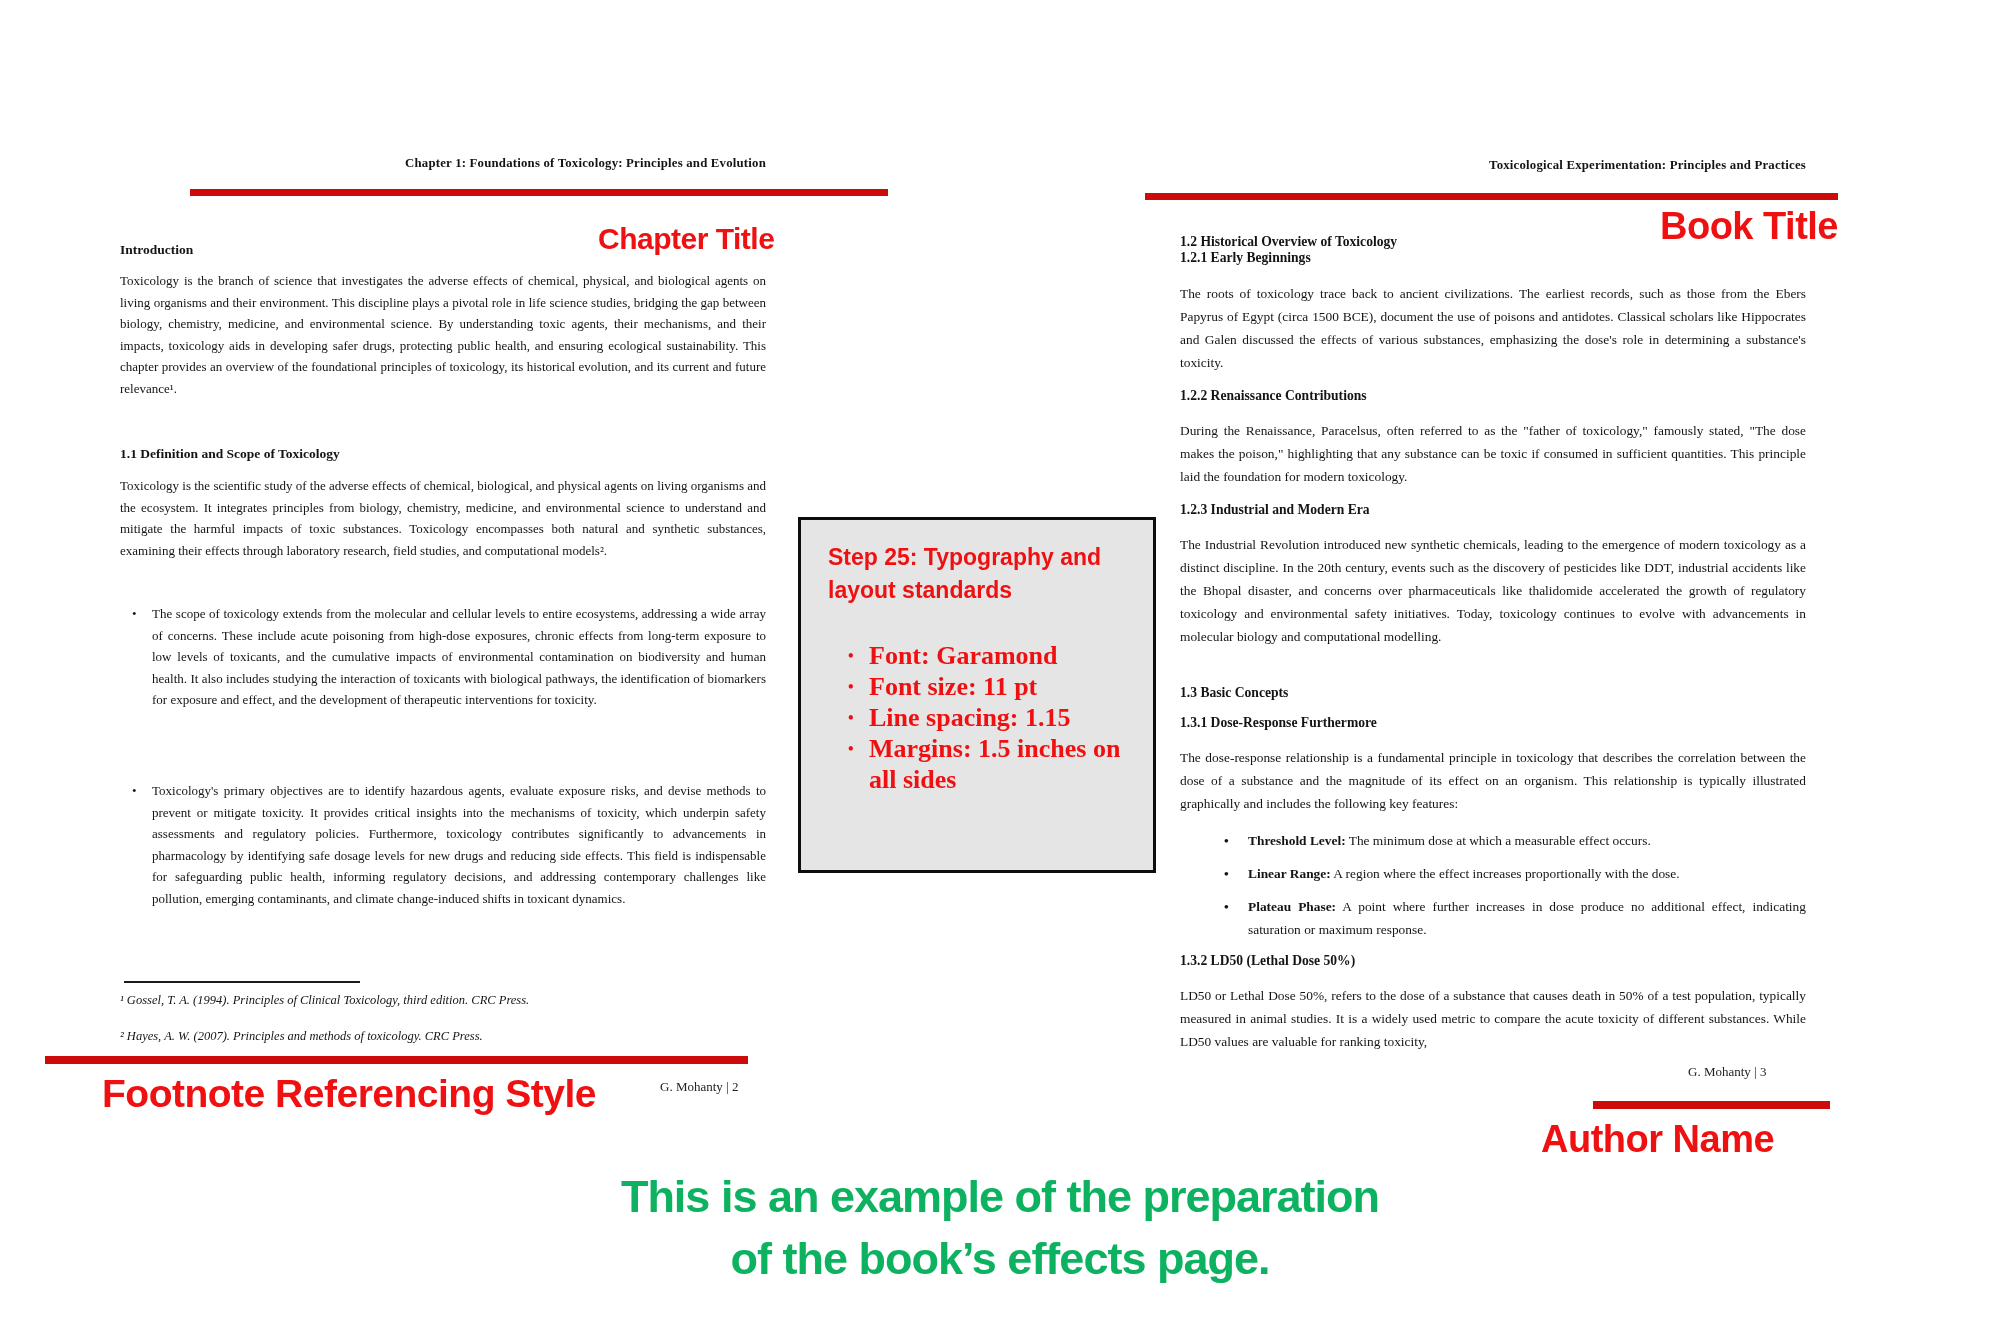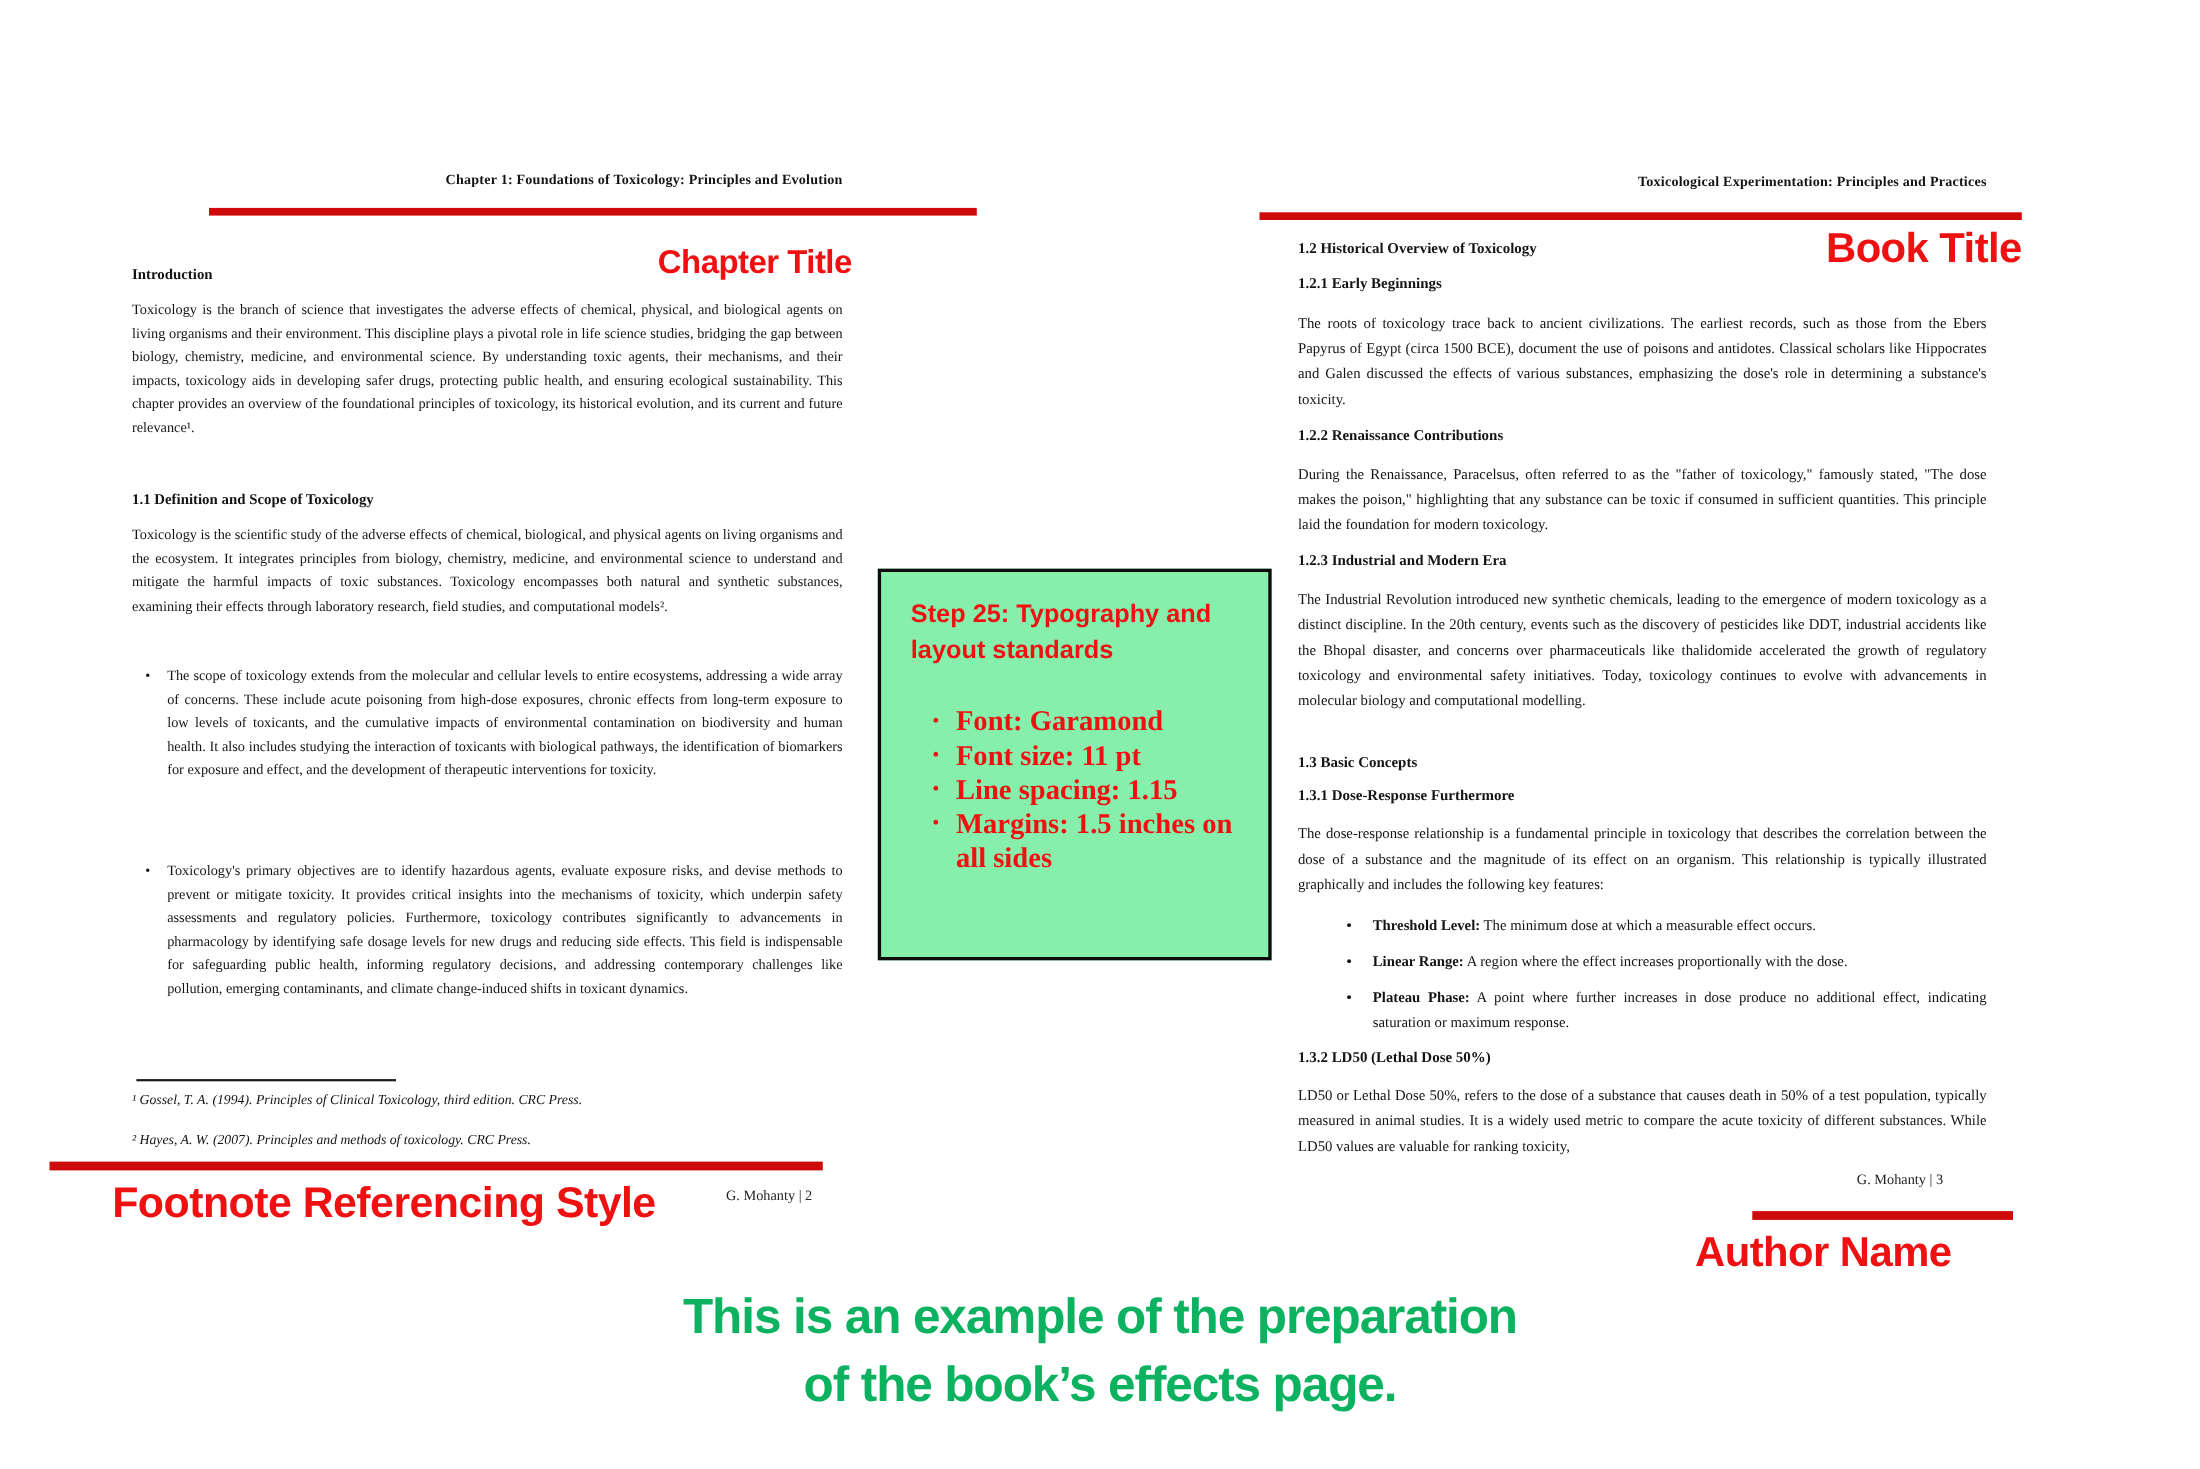--- a/index.html
+++ b/index.html
@@ -25,21 +25,21 @@
   .bullet-l .dot{position:absolute;left:0;top:0;}
   .bullet-r{position:absolute;left:44px;right:0;padding-left:24px;font-size:13.4px;line-height:23px;text-align:justify;}
   .bullet-r .dot{position:absolute;left:0;top:0;font-weight:bold;}
   .lead{font-weight:bold;}
 
   .fn-sep{position:absolute;left:4px;width:236px;border-top:2px solid #1a1a1a;}
   .fn{position:absolute;width:100%;font-size:12.5px;line-height:16px;font-style:italic;}
   .pageno{position:absolute;font-size:13px;color:#222;}
 
   
-  .spec-box{position:absolute;left:798px;top:517px;width:352px;height:350px;border:3px solid #0d0d0d;background:#86efac;}
+  .spec-box{position:absolute;left:798px;top:517px;width:352px;height:350px;border:3px solid #0d0d0d;background:#e5e5e5;}
   .spec-title{position:absolute;left:27px;top:21px;width:292px;font-family:"Liberation Sans","DejaVu Sans",sans-serif;
               font-weight:bold;font-size:23px;line-height:33px;color:#ef1112;}
   .spec-list{position:absolute;left:47px;top:120px;width:288px;margin:0;padding:0;list-style:none;}
   .spec-list li{position:relative;padding-left:21px;font-family:Liberation Serif, serif;
                 font-weight:bold;font-size:26px;line-height:31px;color:#ef1112;}
   .spec-list li::before{content:"•";position:absolute;left:0;top:0;font-size:16px;}
 
   
   .annot{position:absolute;font-family:"Liberation Sans","DejaVu Sans",sans-serif;font-weight:bold;
          color:#ef1112;letter-spacing:-0.5px;white-space:nowrap;}
@@ -72,21 +72,21 @@
     <div class="fn" style="top:992px">¹ Gossel, T. A. (1994). Principles of Clinical Toxicology, third edition. CRC Press.</div>
     <div class="fn" style="top:1028px">² Hayes, A. W. (2007). Principles and methods of toxicology. CRC Press.</div>
   </div>
 
   <div class="rule" style="left:190px;top:189px;width:698px;height:7px"></div>
   <div class="rule" style="left:45px;top:1056px;width:703px;height:8px"></div>
   <div class="pageno abs" style="left:660px;top:1079px">G. Mohanty | 2</div>
 
   <div class="col right-col">
     <div class="page-header" style="top:158px">Toxicological Experimentation: Principles and Practices</div>
-    <div class="h rh" style="top:218px">1.2 Historical Overview of Toxicology</div>
+    <div class="h rh" style="top:234px">1.2 Historical Overview of Toxicology</div>
     <div class="h rh" style="top:250px">1.2.1 Early Beginnings</div>
     <div class="body-r" style="top:282px">The roots of toxicology trace back to ancient civilizations. The earliest records, such as those from the Ebers Papyrus of Egypt (circa 1500 BCE), document the use of poisons and antidotes. Classical scholars like Hippocrates and Galen discussed the effects of various substances, emphasizing the dose's role in determining a substance's toxicity.</div>
     <div class="h rh" style="top:388px">1.2.2 Renaissance Contributions</div>
     <div class="body-r" style="top:419px">During the Renaissance, Paracelsus, often referred to as the "father of toxicology," famously stated, "The dose makes the poison," highlighting that any substance can be toxic if consumed in sufficient quantities. This principle laid the foundation for modern toxicology.</div>
     <div class="h rh" style="top:502px">1.2.3 Industrial and Modern Era</div>
     <div class="body-r" style="top:533px">The Industrial Revolution introduced new synthetic chemicals, leading to the emergence of modern toxicology as a distinct discipline. In the 20th century, events such as the discovery of pesticides like DDT, industrial accidents like the Bhopal disaster, and concerns over pharmaceuticals like thalidomide accelerated the growth of regulatory toxicology and environmental safety initiatives. Today, toxicology continues to evolve with advancements in molecular biology and computational modelling.</div>
     <div class="h rh" style="top:685px">1.3 Basic Concepts</div>
     <div class="h rh" style="top:715px">1.3.1 Dose-Response Furthermore</div>
     <div class="body-r" style="top:746px">The dose-response relationship is a fundamental principle in toxicology that describes the correlation between the dose of a substance and the magnitude of its effect on an organism. This relationship is typically illustrated graphically and includes the following key features:</div>
 

